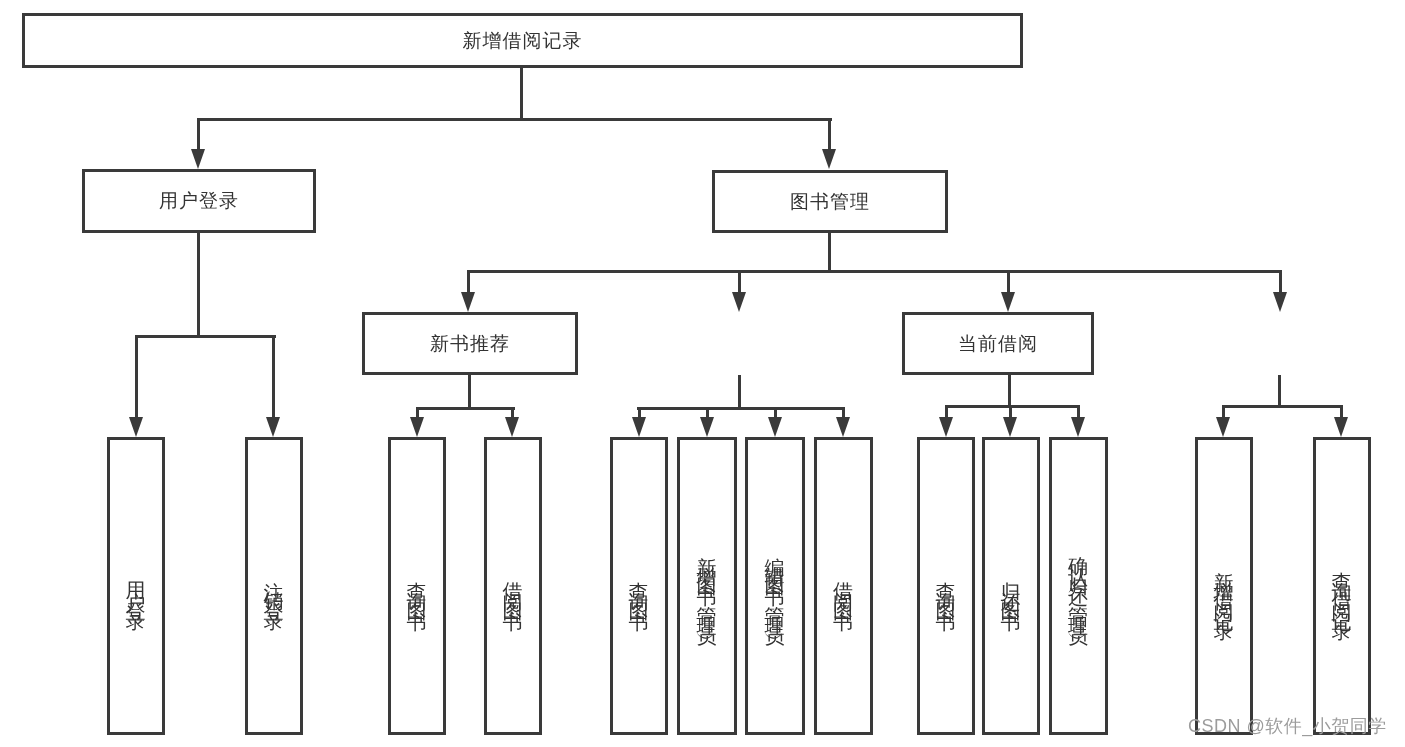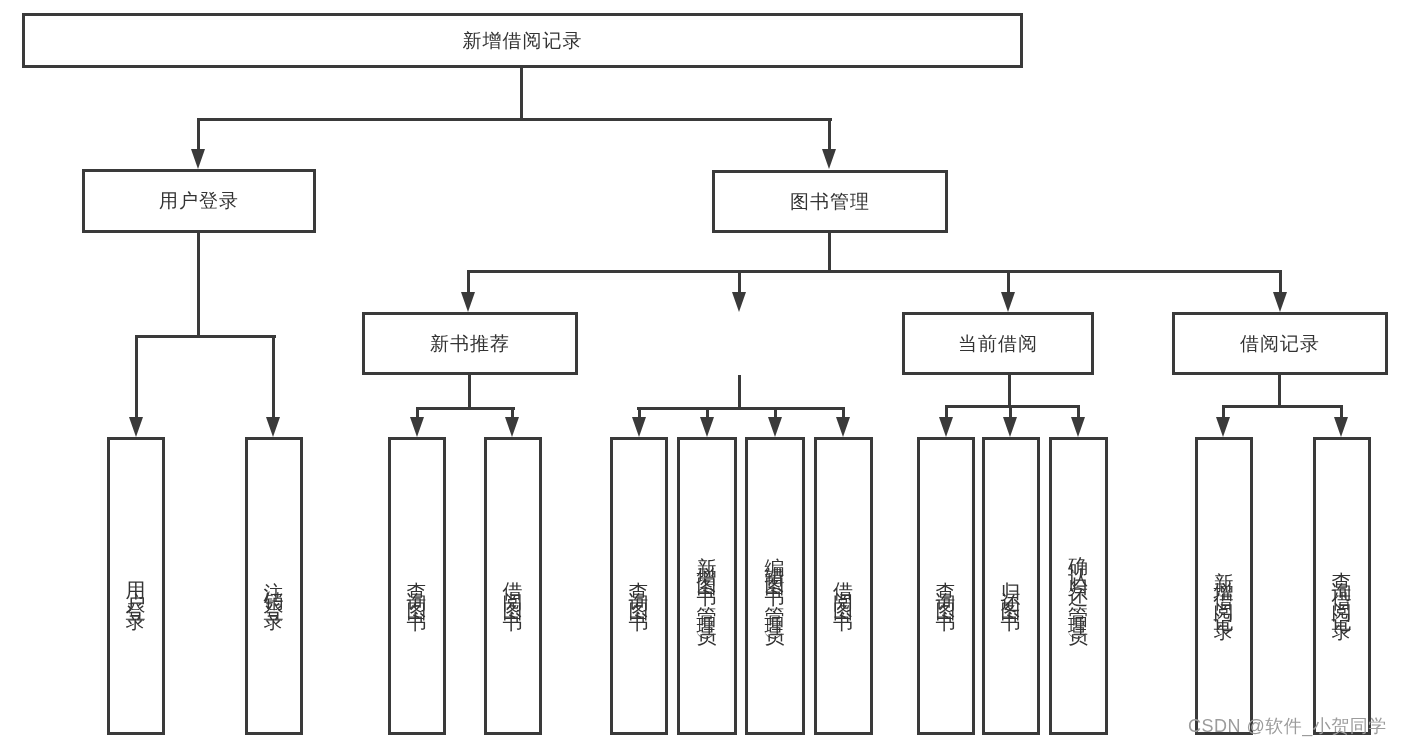--- a/index.html
+++ b/index.html
@@ -58,23 +58,20 @@
   </div>
   <div class="box" style="left:712px;top:170px;width:236px;height:63px;">
     <span>图书管理</span>
   </div>
 
   <div class="box" style="left:362px;top:312px;width:216px;height:63px;">
     <span>新书推荐</span>
   </div>
   <div class="box" style="left:902px;top:312px;width:192px;height:63px;">
     <span>当前借阅</span>
-  </div>
-  <div class="box" style="left:1172px;top:312px;width:216px;height:63px;">
-    <span>借阅记录</span>
   </div>
 
   <div class="box leaf" style="left:107px;top:437px;width:58px;height:298px;">
     <span class="vtext">用户登录</span>
   </div>
   <div class="box leaf" style="left:245px;top:437px;width:58px;height:298px;">
     <span class="vtext">注销登录</span>
   </div>
 
   <div class="box leaf" style="left:388px;top:437px;width:58px;height:298px;">

